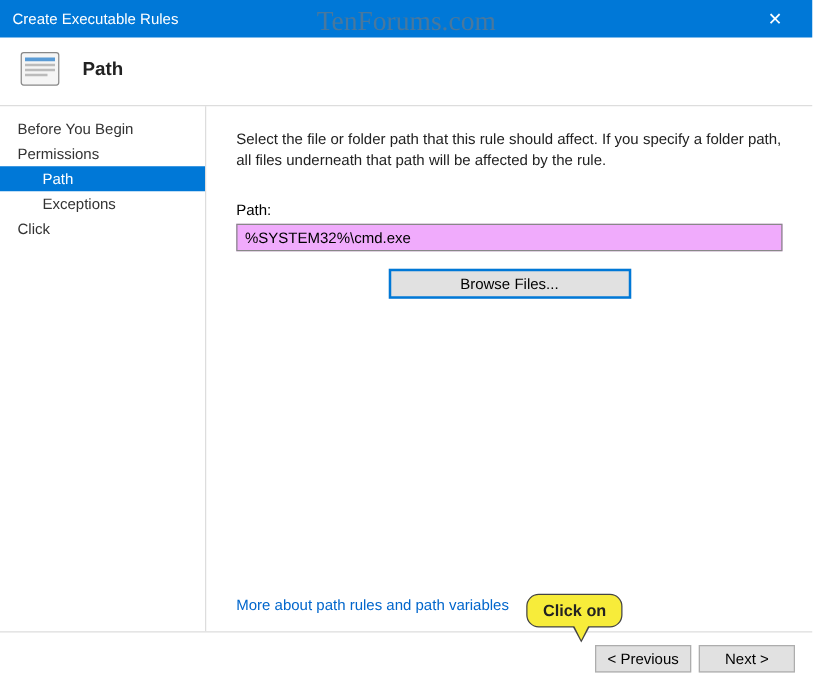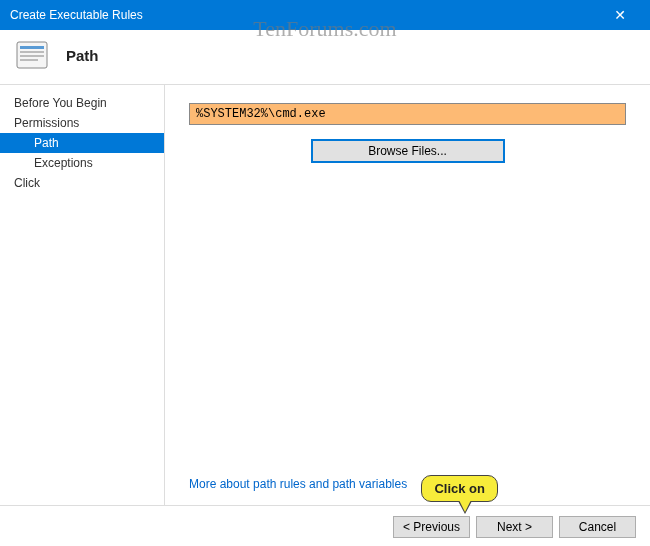--- a/index.html
+++ b/index.html
@@ -12,29 +12,29 @@
 .header-icon svg { width: 36px; height: 30px; }
 .header-title { font-size: 15px; font-weight: 600; color: #222; }
 .body { display: flex; height: 420px; }
 .sidebar { width: 165px; border-right: 1px solid #ddd; padding-top: 8px; font-size: 12px; color: #333; }
 .sidebar-item { padding: 3px 14px; cursor: pointer; }
 .sidebar-item.indent { padding-left: 34px; }
 .sidebar-item.selected { background: #0078d7; color: #fff; }
 .content { flex: 1; padding: 18px 24px 8px 24px; position: relative; display: flex; flex-direction: column; }
 .description { font-size: 12px; color: #222; line-height: 1.4; margin-bottom: 24px; }
 .field-label { font-size: 12px; margin-bottom: 4px; }
-.path-input { width: 100%; padding: 3px 6px; font-size: 12px; border: 1px solid #888; background: #fdba74; font-family: Liberation Mono, monospace; }
+.path-input { width: 100%; padding: 3px 6px; font-size: 12px; border: 1px solid #888; background: #f0abfc; font-family: Liberation Sans, sans-serif; }
 .browse-row { display: flex; gap: 20px; margin-top: 14px; justify-content: center; }
 .browse-btn { width: 194px; padding: 4px 0; font-size: 12px; background: #e1e1e1; border: 1px solid #adadad; cursor: pointer; font-family: inherit; }
 .browse-btn.focused { border: 2px solid #0078d7; padding: 3px 0; }
 .spacer { flex: 1; }
 .more-link { color: #0066cc; font-size: 12px; cursor: pointer; margin-bottom: 6px; }
 .footer { border-top: 1px solid #ddd; padding: 10px 14px; display: flex; justify-content: flex-end; gap: 6px; background: #fff; }
 .footer-btn { width: 77px; padding: 3px 0; font-size: 12px; background: #e1e1e1; border: 1px solid #adadad; cursor: pointer; font-family: inherit; }
-.watermark { position: absolute; top: 16px; left: 50%; transform: translateX(-50%); font-size: 22px; color: rgba(120,120,120,0.6); font-family: Georgia, serif; pointer-events: none; z-index: 10; }
+.watermark { position: absolute; top: 4px; left: 50%; transform: translateX(-50%); font-size: 22px; color: rgba(120,120,120,0.6); font-family: Georgia, serif; pointer-events: none; z-index: 10; }
 .callout { position: absolute; bottom: 44px; right: 152px; z-index: 20; }
 .callout-bubble { background: #f7ec3a; border: 1px solid #444; border-radius: 10px; padding: 5px 12px; font-size: 13px; font-weight: 700; color: #222; white-space: nowrap; }
 .callout-tail { position: absolute; bottom: -10px; left: 38px; width: 0; height: 0; border-left: 6px solid transparent; border-right: 6px solid transparent; border-top: 12px solid #f7ec3a; }
 .callout-tail-border { position: absolute; bottom: -12px; left: 37px; width: 0; height: 0; border-left: 7px solid transparent; border-right: 7px solid transparent; border-top: 13px solid #444; z-index: -1; }
 </style>
 </head>
 <body>
 
 <div class="titlebar">
   <span class="titlebar-title">Create Executable Rules</span>
@@ -59,32 +59,33 @@
 <div class="body">
   <div class="sidebar">
     <div class="sidebar-item">Before You Begin</div>
     <div class="sidebar-item">Permissions</div>
     <div class="sidebar-item indent selected">Path</div>
     <div class="sidebar-item indent">Exceptions</div>
     <div class="sidebar-item">Click</div>
   </div>
 
   <div class="content">
+    <div class="description">Select the file or folder path that this rule should affect. If you specify a folder path, all files underneath that path will be affected by the rule.</div>
+    <div class="field-label">Path:</div>
     <input class="path-input" type="text" value="%SYSTEM32%\cmd.exe" style="">
     <div class="browse-row">
       <button class="browse-btn focused">Browse Files...</button>
     </div>
     <div class="spacer"></div>
     <div class="more-link">More about path rules and path variables</div>
   </div>
 </div>
 
 <div class="footer">
   <button class="footer-btn">&lt; Previous</button>
   <button class="footer-btn">Next &gt;</button>
-  <button class="footer-btn">Cancel</button>
 </div>
 
 <div class="callout">
   <div class="callout-tail-border"></div>
   <div class="callout-bubble">Click on</div>
   <div class="callout-tail"></div>
 </div>
 
 </body></html>

